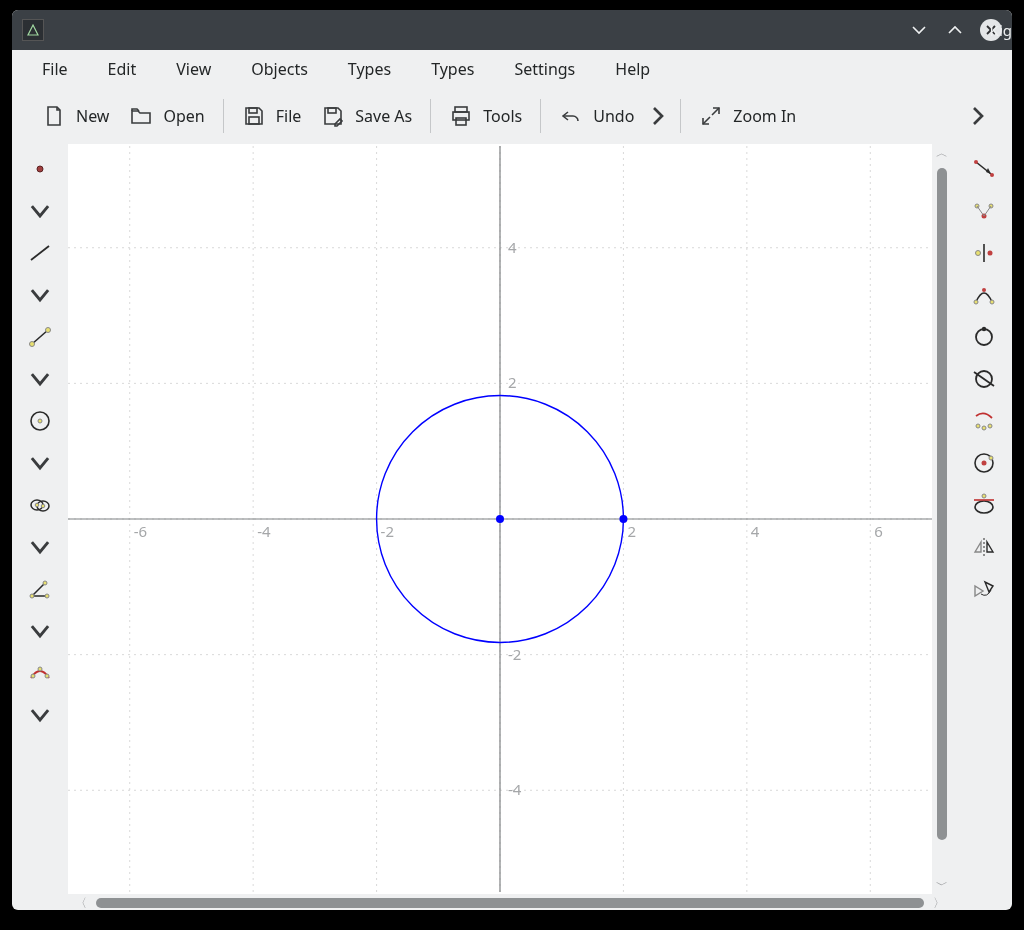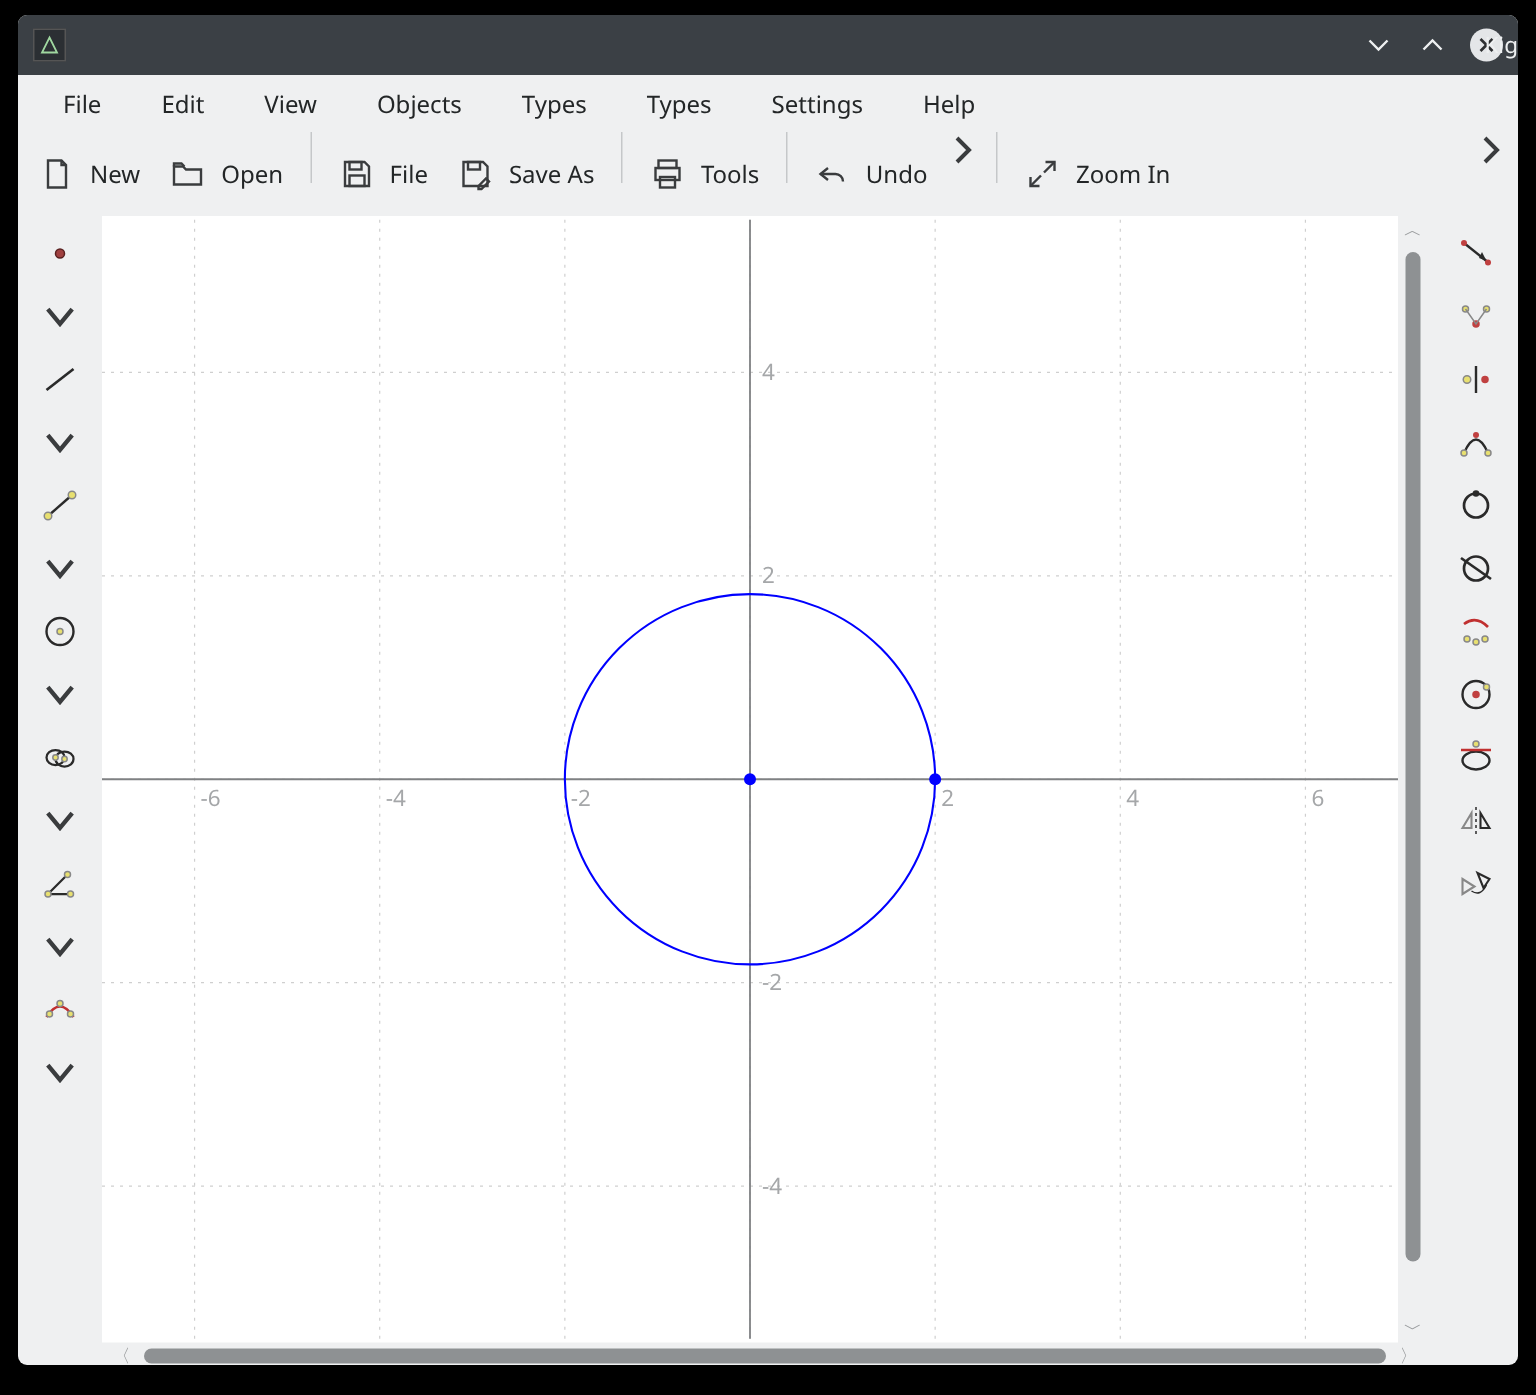--- a/index.html
+++ b/index.html
@@ -7,21 +7,21 @@
 .window { width: 1000px; height: 900px; margin: 10px auto; background: #eff0f1; border-radius: 6px; overflow: hidden; display: flex; flex-direction: column; }
 .titlebar { height: 40px; background: #3b4045; color: #eef0f1; display: flex; align-items: center; padding: 0 10px; position: relative; }
 .titlebar .app-icon { width: 22px; height: 22px; background: #2b2f33; border: 1px solid #555; display: flex; align-items: center; justify-content: center; }
 .titlebar .app-icon svg { width: 14px; height: 14px; }
 .titlebar .title { position: absolute; left: 0; right: 0; text-align: right; font-size: 15px; pointer-events: none; }
 .titlebar .controls { margin-left: auto; display: flex; gap: 14px; align-items: center; }
 .titlebar .ctrl { width: 22px; height: 22px; display: flex; align-items: center; justify-content: center; cursor: pointer; }
 .titlebar .close { width: 22px; height: 22px; border-radius: 50%; background: #e4e6e8; color: #2d2f31; display: flex; align-items: center; justify-content: center; }
 .menubar { height: 38px; display: flex; align-items: center; padding: 0 12px; gap: 4px; font-size: 16px; color: #232627; }
 .menubar .item { padding: 6px 18px; cursor: pointer; }
-.toolbar { height: 56px; display: flex; padding: 0 4px; color: #232627; font-size: 16px; }
+.toolbar { height: 56px; display: flex; align-items: center; padding: 0 20px; color: #232627; font-size: 16px; }
 .toolbar .btn { display: flex; align-items: center; gap: 10px; padding: 6px 10px; cursor: pointer; }
 .toolbar .sep { width: 1px; height: 34px; background: #c5c7c9; margin: 0 8px; }
 .toolbar svg { width: 24px; height: 24px; stroke: #3a3c3e; fill: none; stroke-width: 1.6; }
 .toolbar .more { width: 28px; display:flex; justify-content:center; }
 .workspace { flex: 1; display: flex; overflow: hidden; }
 .left-toolbar, .right-toolbar { width: 56px; display: flex; flex-direction: column; align-items: center; padding-top: 6px; gap: 4px; }
 .tool { width: 40px; height: 38px; display: flex; align-items: center; justify-content: center; cursor: pointer; }
 .tool svg { width: 26px; height: 26px; }
 .chev { color: #3a3c3e; font-size: 16px; }
 .canvas-area { flex: 1; display: flex; flex-direction: column; padding: 0 4px 0 0; }

